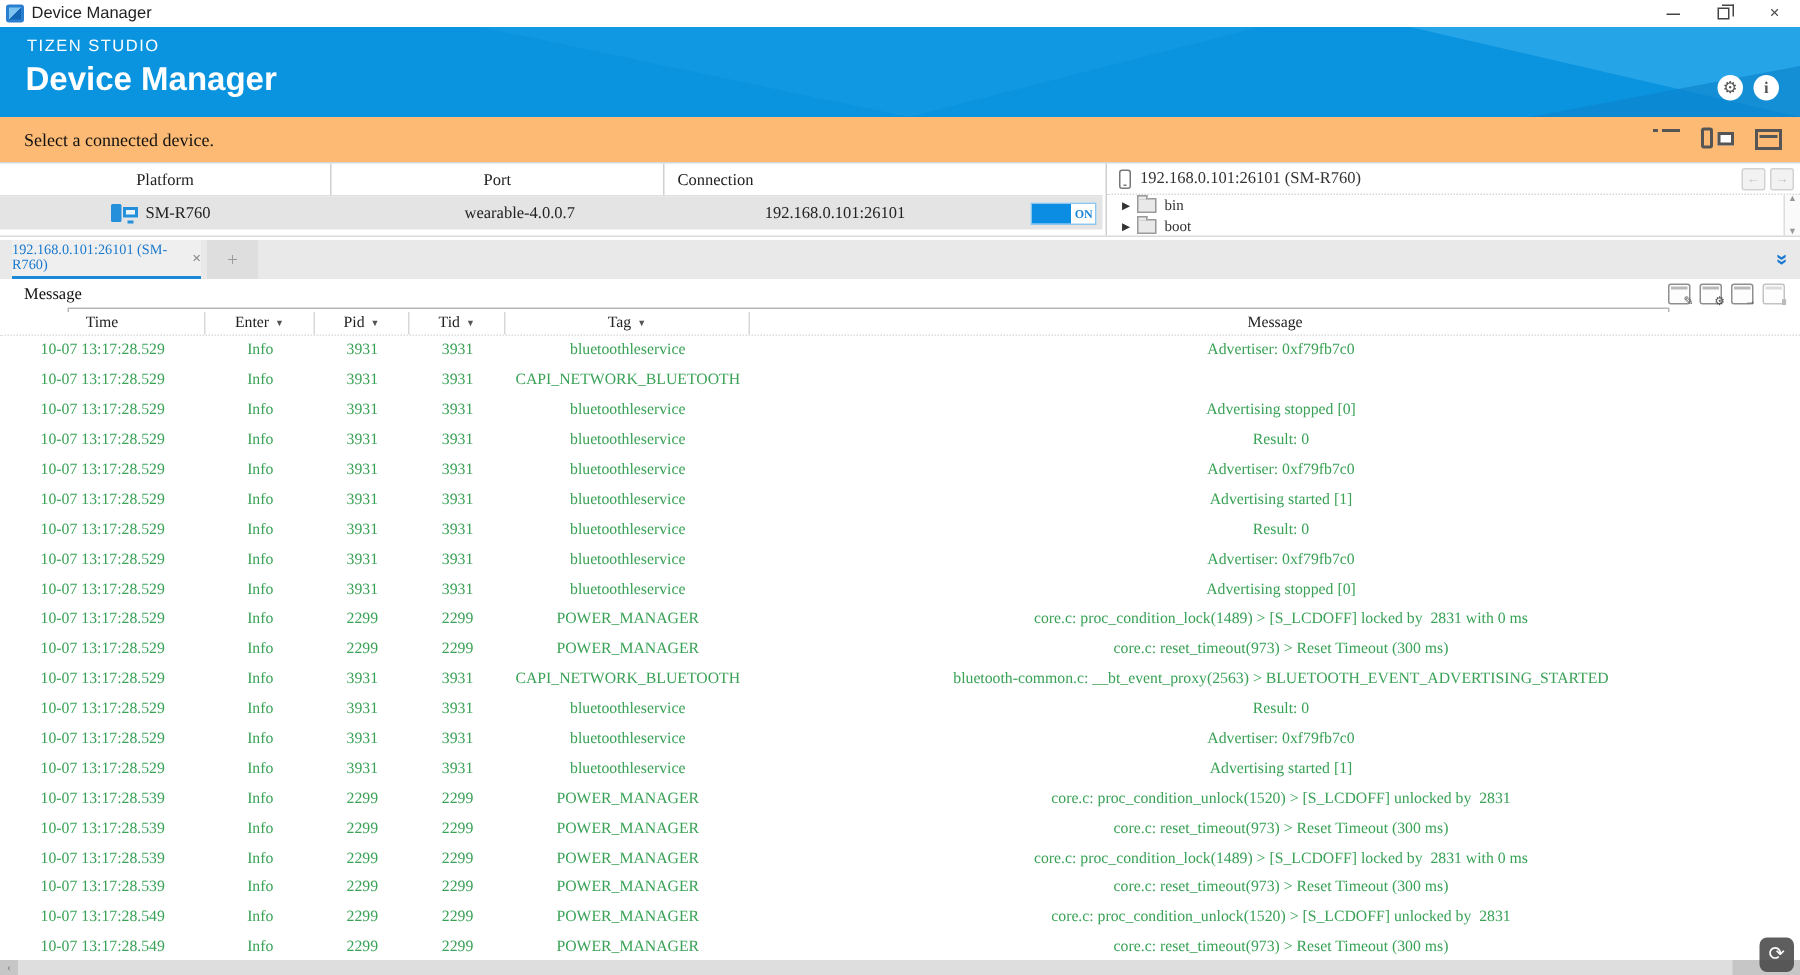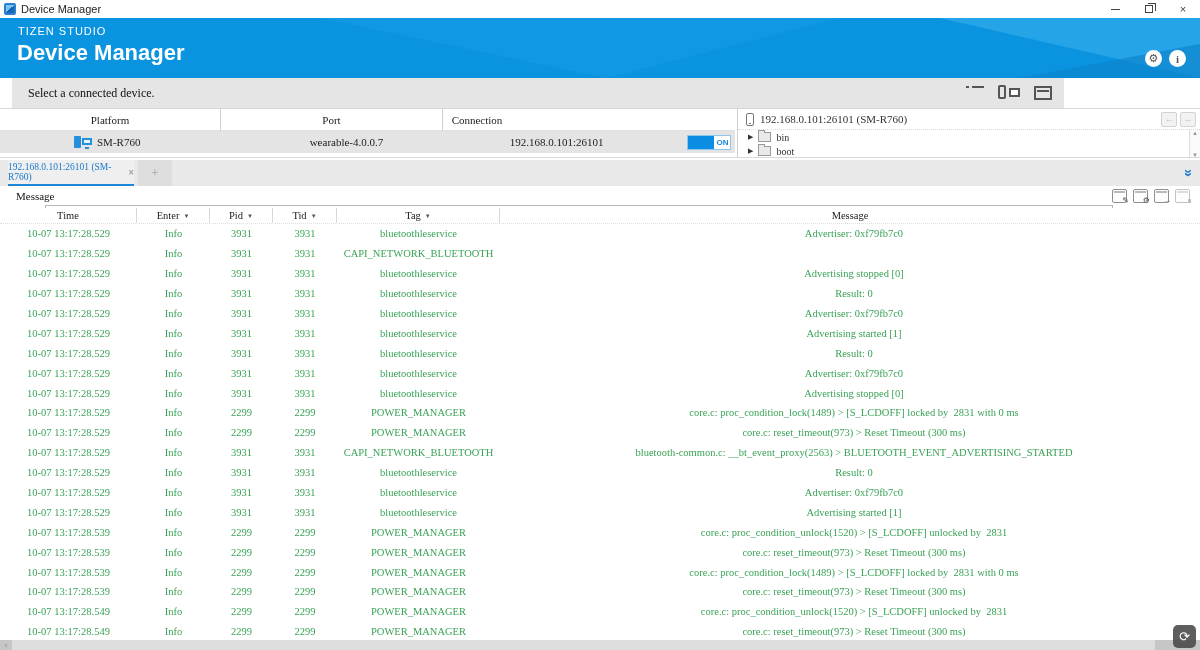--- a/index.html
+++ b/index.html
@@ -33,21 +33,21 @@
     background:#0d84cd; clip-path:polygon(100% 0,0 100%,100% 100%); opacity:.7; }
   .hero .tri3 { position:absolute; left:320px; top:0; width:520px; height:60px;
     background:#159ae3; clip-path:polygon(0 0,100% 0,55% 100%); opacity:.55; }
   .brand { position:absolute; left:18px; top:7px; font-size:11px; letter-spacing:1px; }
   .hero-title { position:absolute; left:17px; top:22px; font-size:22px; font-weight:bold; }
   .hero-icos { position:absolute; right:14px; bottom:11px; display:flex; gap:7px; }
   .circle-ico { width:17px; height:17px; border-radius:50%; background:#fff; color:#555;
     display:flex; align-items:center; justify-content:center; font-size:11px; cursor:pointer; }
   .circle-ico.info { font-family:"Liberation Serif", serif; font-weight:bold; font-size:11px; }
   
-  .subbar { position:absolute; top:78px; left:12px; width:1052px; height:30px; background:#e5e5e5; }
+  .subbar { position:absolute; top:78px; left:0; width:1200px; height:30px; background:#fdba74; }
   .hint { position:absolute; left:16px; top:8px; font-size:12px; color:#111; }
   .subbar-icos { position:absolute; right:12px; top:7px; display:flex; gap:14px; align-items:center; }
   .ico-list { width:18px; height:14px; position:relative; cursor:pointer; }
   .ico-list i { position:absolute; left:6px; height:2px; width:12px; background:#555; }
   .ico-list i:nth-child(1){top:1px} .ico-list i:nth-child(2){top:6px} .ico-list i:nth-child(3){top:11px}
   .ico-list b { position:absolute; left:0; height:2px; width:3px; background:#555; }
   .ico-list b:nth-child(4){top:1px} .ico-list b:nth-child(5){top:6px} .ico-list b:nth-child(6){top:11px}
   .ico-devmon { width:22px; height:15px; position:relative; cursor:pointer; }
   .ico-devmon .ph { position:absolute; left:0; top:0; width:8px; height:14px; border:2px solid #555; border-radius:2px; }
   .ico-devmon .mo { position:absolute; right:0; top:3px; width:11px; height:9px; border:2px solid #555; background:#fff; }
@@ -64,21 +64,21 @@
   .dev-row { display:flex; height:22px; background:#e4e4e4; font-size:11px; align-items:center; cursor:pointer; }
   .dev-row > div { display:flex; align-items:center; justify-content:center;margin-left:44px; }
   .dev-name { justify-content:flex-start !important; padding-left:30px; gap:5px; }
   .ico-devblue { width:18px; height:13px; position:relative; flex:0 0 18px; }
   .ico-devblue .ph { position:absolute; left:0; top:0; width:7px; height:12px; background:#2490dc; border-radius:1px; }
   .ico-devblue .mo { position:absolute; left:8px; top:2px; width:10px; height:7px; border:2px solid #2490dc; background:#eaf4fb; }
   .ico-devblue .st { position:absolute; left:11px; top:11px; width:4px; height:2px; background:#2490dc; }
   .toggle { width:44px; height:15px; border:1px solid #8ec6ec; background:#fff; display:flex; cursor:pointer; }
   .toggle .knob { width:26px; height:13px; background:#0c8de4; }
   .toggle .lab { flex:1; display:flex; align-items:center; justify-content:center;
-    color:#1b86d8; font-size:8px; font-family:Liberation Sans, sans-serif; font-weight:bold; }
+    color:#1b86d8; font-size:8px; font-family:Liberation Serif, serif; font-weight:bold; }
   
   .explorer { position:absolute; left:737px; top:0; width:463px; height:49px; border-left:1px solid #cfcfcf; }
   .exp-head { height:21px; display:flex; align-items:center; border-bottom:1px dotted #d8d8d8; padding:0 4px 0 8px; }
   .ico-phone { width:8px; height:13px; border:1px solid #777; border-radius:2px; position:relative; margin-right:6px; }
   .ico-phone:after { content:""; position:absolute; left:2px; bottom:1px; width:2px; height:1px; background:#777; }
   .exp-title { font-size:11px; color:#333; }
   .exp-btns { margin-left:auto; display:flex; gap:3px; }
   .exp-btn { width:16px; height:15px; border:1px solid #d2d2d2; background:#f2f2f2; color:#c4c4c4;
     font-size:9px; display:flex; align-items:center; justify-content:center; border-radius:2px; }
   .tree { position:absolute; left:0; top:21px; right:11px; bottom:0; overflow:hidden; }

